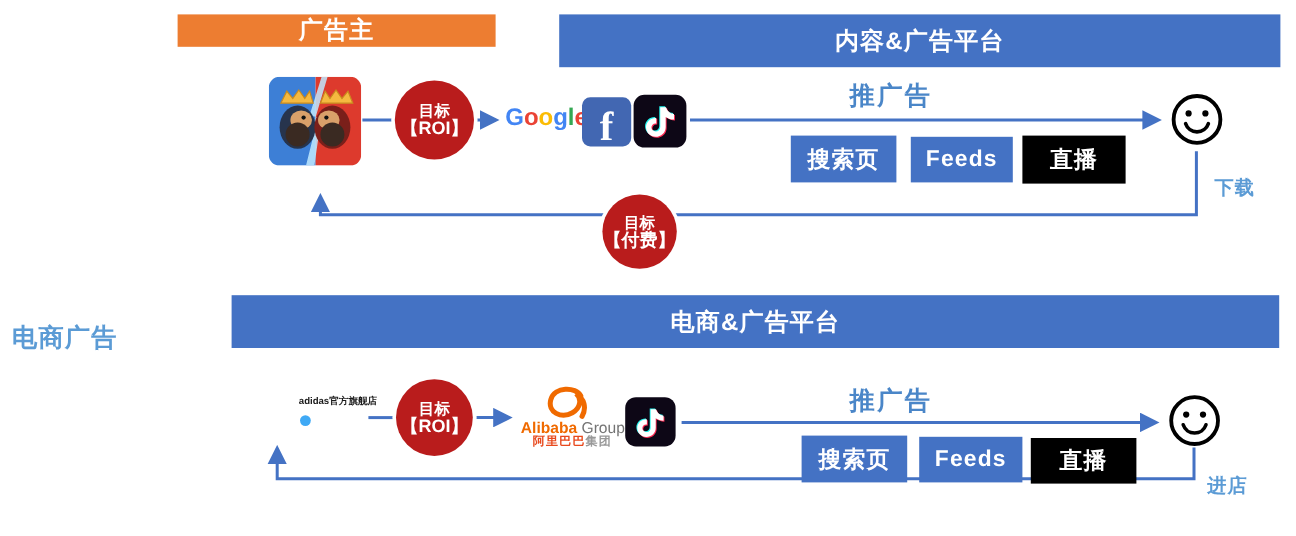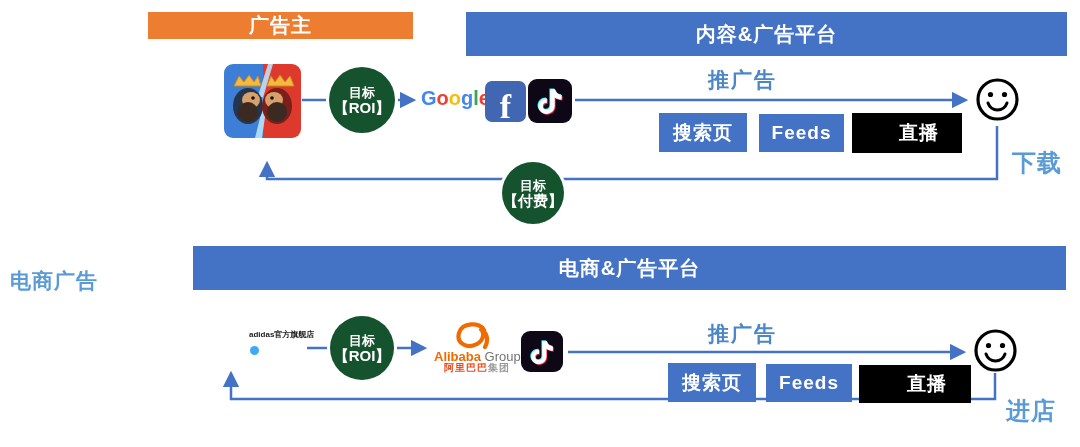--- a/index.html
+++ b/index.html
@@ -9,33 +9,33 @@
   }
   .abs{position:absolute;}
   .hdr{
     display:flex;align-items:center;justify-content:center;
     color:#fff;font-weight:bold;font-size:20px;letter-spacing:1px;
   }
   .hdr.orange{background:#ED7D31;}
   .hdr.blue{background:#4472C4;margin-left:46px;}
   .section-label{color:#5B9BD5;font-weight:bold;font-size:21px;letter-spacing:1px;}
   .push-label{color:#4A86C8;font-weight:bold;font-size:21px;letter-spacing:2px;}
-  .outcome-label{color:#5B9BD5;font-weight:bold;font-size:24px;letter-spacing:1px;}
+  .outcome-label{color:#5B9BD5;font-weight:bold;font-size:16px;letter-spacing:1px;}
   .goal-circle{
-    border-radius:50%;background:#14532d;box-shadow:0 0 0 3px #fff;
+    border-radius:50%;background:#b91c1c;box-shadow:0 0 0 3px #fff;
     display:flex;flex-direction:column;align-items:center;justify-content:center;
     color:#fff;font-weight:bold;text-align:center;z-index:3;
   }
   .goal-circle .l1{font-size:13px;line-height:15px;}
   .goal-circle .l2{font-size:15px;line-height:15px;}
   .chan{
     background:#4472C4;color:#fff;font-weight:bold;font-size:19px;
     display:flex;align-items:center;justify-content:center;z-index:4;letter-spacing:1px;
   }
-  .chan.dark{background:#000;padding-left:24px;}
+  .chan.dark{background:#000;}
   .arrows{position:absolute;left:0;top:0;z-index:1;}
   .logo-google{font-weight:bold;font-size:20px;letter-spacing:0px;z-index:2;}
   .logo-google .c0,.logo-google .c3{color:#4285F4;}
   .logo-google .c1,.logo-google .c5{color:#EA4335;}
   .logo-google .c2{color:#FBBC05;}
   .logo-google .c4{color:#34A853;}
   .fb-icon{
     width:41px;height:41px;border-radius:7px;background:#4267B2;overflow:hidden;
     display:flex;align-items:flex-end;justify-content:center;z-index:2;
   }

